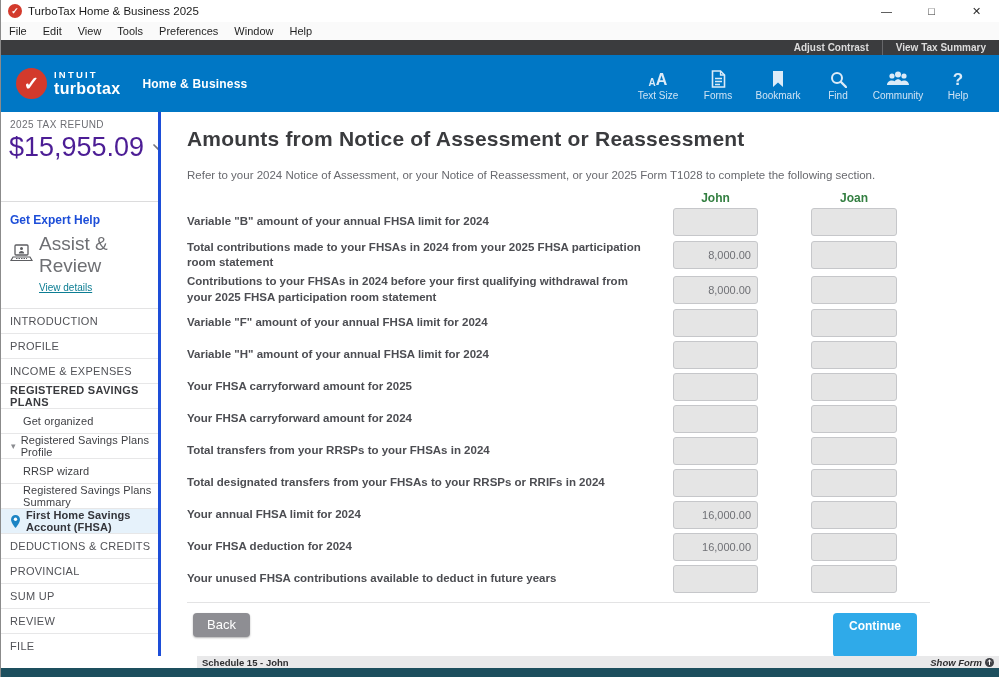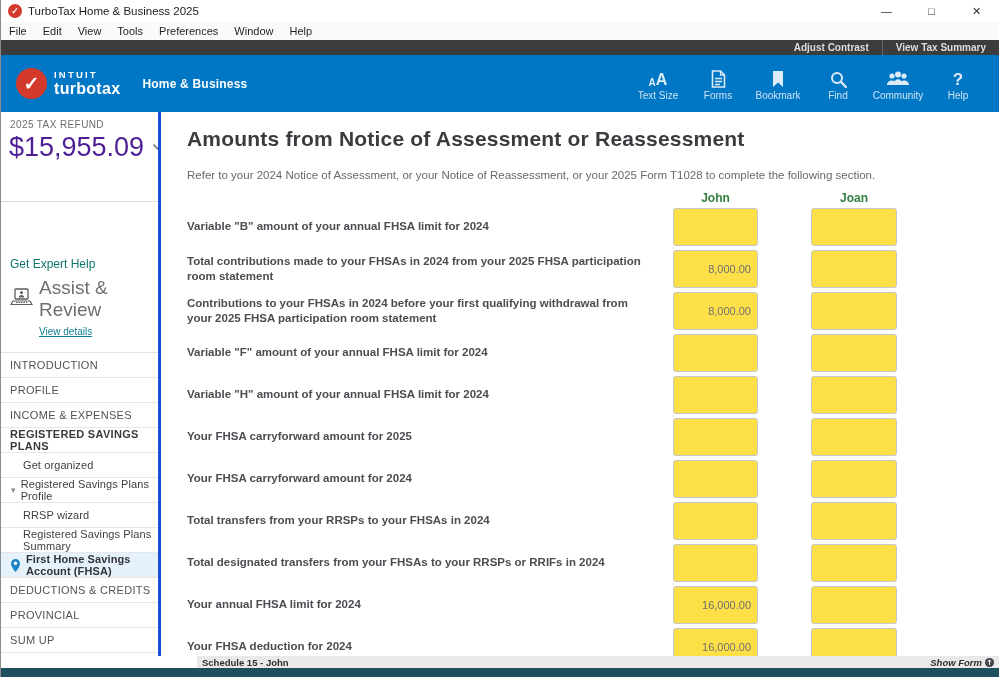--- a/index.html
+++ b/index.html
@@ -47,21 +47,21 @@
   
   .bodyrow{ flex:1 1 auto; display:flex; min-height:0; }
   .sidebar{ width:160px; background:#fff; border-right:3px solid #1d4ed8; flex:0 0 auto;
     overflow:hidden;}
   .refund-label{ margin:7px 0 0 9px; font-size:10px; color:#6d6e73; letter-spacing:.4px; }
   .refund-row{ display:flex; align-items:center; margin:2px 0 0 8px; }
   .refund-amount{ font-size:27px; color:#4c1d95; }
   .refund-chevron{ margin-left:9px; display:flex; }
   .side-divider{ height:1px; background:#dcdcdd; margin-top:38px; }
   .expert{ padding:11px 0 0 9px; }
-  .expert-eyebrow{ font-size:12px; color:#0f766e; font-weight:normal;margin-top:44px; }
+  .expert-eyebrow{ font-size:12px; color:#1d4ed8; font-weight:bold; }
   .expert-row{ display:flex; align-items:center; margin-top:6px; }
   .assist-text{ font-size:19px; color:#6e6f73; margin-left:6px; }
   .view-details{ font-size:10px; color:#0c7d93; text-decoration:underline; margin:2px 0 0 29px;
     display:inline-block;}
   .sidenav{ margin-top:13px; border-top:1px solid #e3e3e4; }
   .nav-item{ min-height:25px; display:flex; align-items:center; border-bottom:1px solid #e7e7e8;
     padding-left:9px; font-size:11px; color:#515257; letter-spacing:.3px; cursor:pointer;}
   .nav-item.sub{ padding-left:22px; letter-spacing:.1px; color:#3e3f43; }
   .nav-item.has-icon{ padding-left:10px; }
   .nav-item.bold{ font-weight:bold; color:#3a3b3f; }
@@ -73,22 +73,22 @@
   .page-title{ font-size:21px; color:#3a3b3e; font-weight:bold; letter-spacing:.2px; }
   .instruction{ margin-top:18px; font-size:11.5px; color:#68696e; }
   .cols-head{ display:flex; margin-top:10px; }
   .cols-spacer{ flex:0 0 486px; }
   .col-head{ flex:0 0 85px; text-align:center; font-size:12px; font-weight:bold; color:#337f41;}
   .col-head.joan{ margin-left:53px; flex-basis:86px; }
   .form-rows{ margin-top:1px; }
   .form-row{ display:flex; align-items:center; min-height:29px; padding:2px 0; }
   .row-label{ flex:0 0 486px; padding-right:22px; font-size:11.5px; font-weight:bold;
     color:#4c4d52; line-height:1.32; }
-  .amount-input{ width:85px; height:38px; border:1px solid #c6c7ca; border-radius:3px;
-    font-size:11px; color:#6f7075; text-align:right; padding:0 6px; background:#fde047;
+  .amount-input{ width:85px; height:22px; border:1px solid #c6c7ca; border-radius:3px;
+    font-size:11px; color:#6f7075; text-align:right; padding:13px 6px; background:#e5e5e5;
     font-family:"Liberation Sans",sans-serif; flex:0 0 auto;}
   .amount-input.joan{ width:86px; margin-left:53px; }
   .main-divider{ width:743px; height:1px; background:#e3e3e4; margin-top:7px; }
   .btn-row{ width:730px; display:flex; justify-content:space-between; align-items:flex-start;
     margin-top:10px; }
   .btn{ border:none; border-radius:4px; color:#fff; cursor:pointer;
     font-family:"Liberation Sans",sans-serif;}
   .btn-back{ background:#8e8e93; font-size:13px; padding:4px 14px 5px; margin-left:6px;
     box-shadow:0 1px 2px rgba(0,0,0,.3); }
   .btn-continue{ background:#2faae9; font-size:12px; font-weight:bold; padding:6px 16px 24px; }
@@ -367,20 +367,21 @@
     <input class="amount-input joan" style="">
   </div>
 
   <div class="form-row">
     <div class="row-label">Your FHSA deduction for 2024</div>
     <input class="amount-input john" value="16,000.00" style="">
     <input class="amount-input joan" style="">
   </div>
 
   <div class="form-row">
+    <div class="row-label">Your unused FHSA contributions available to deduct in future years</div>
     <input class="amount-input john" style="">
     <input class="amount-input joan" style="">
   </div>
 </div>
 
       <div class="main-divider"></div>
 
       <div class="btn-row">
         <button class="btn btn-back">Back</button>
         <button class="btn btn-continue">Continue</button>

